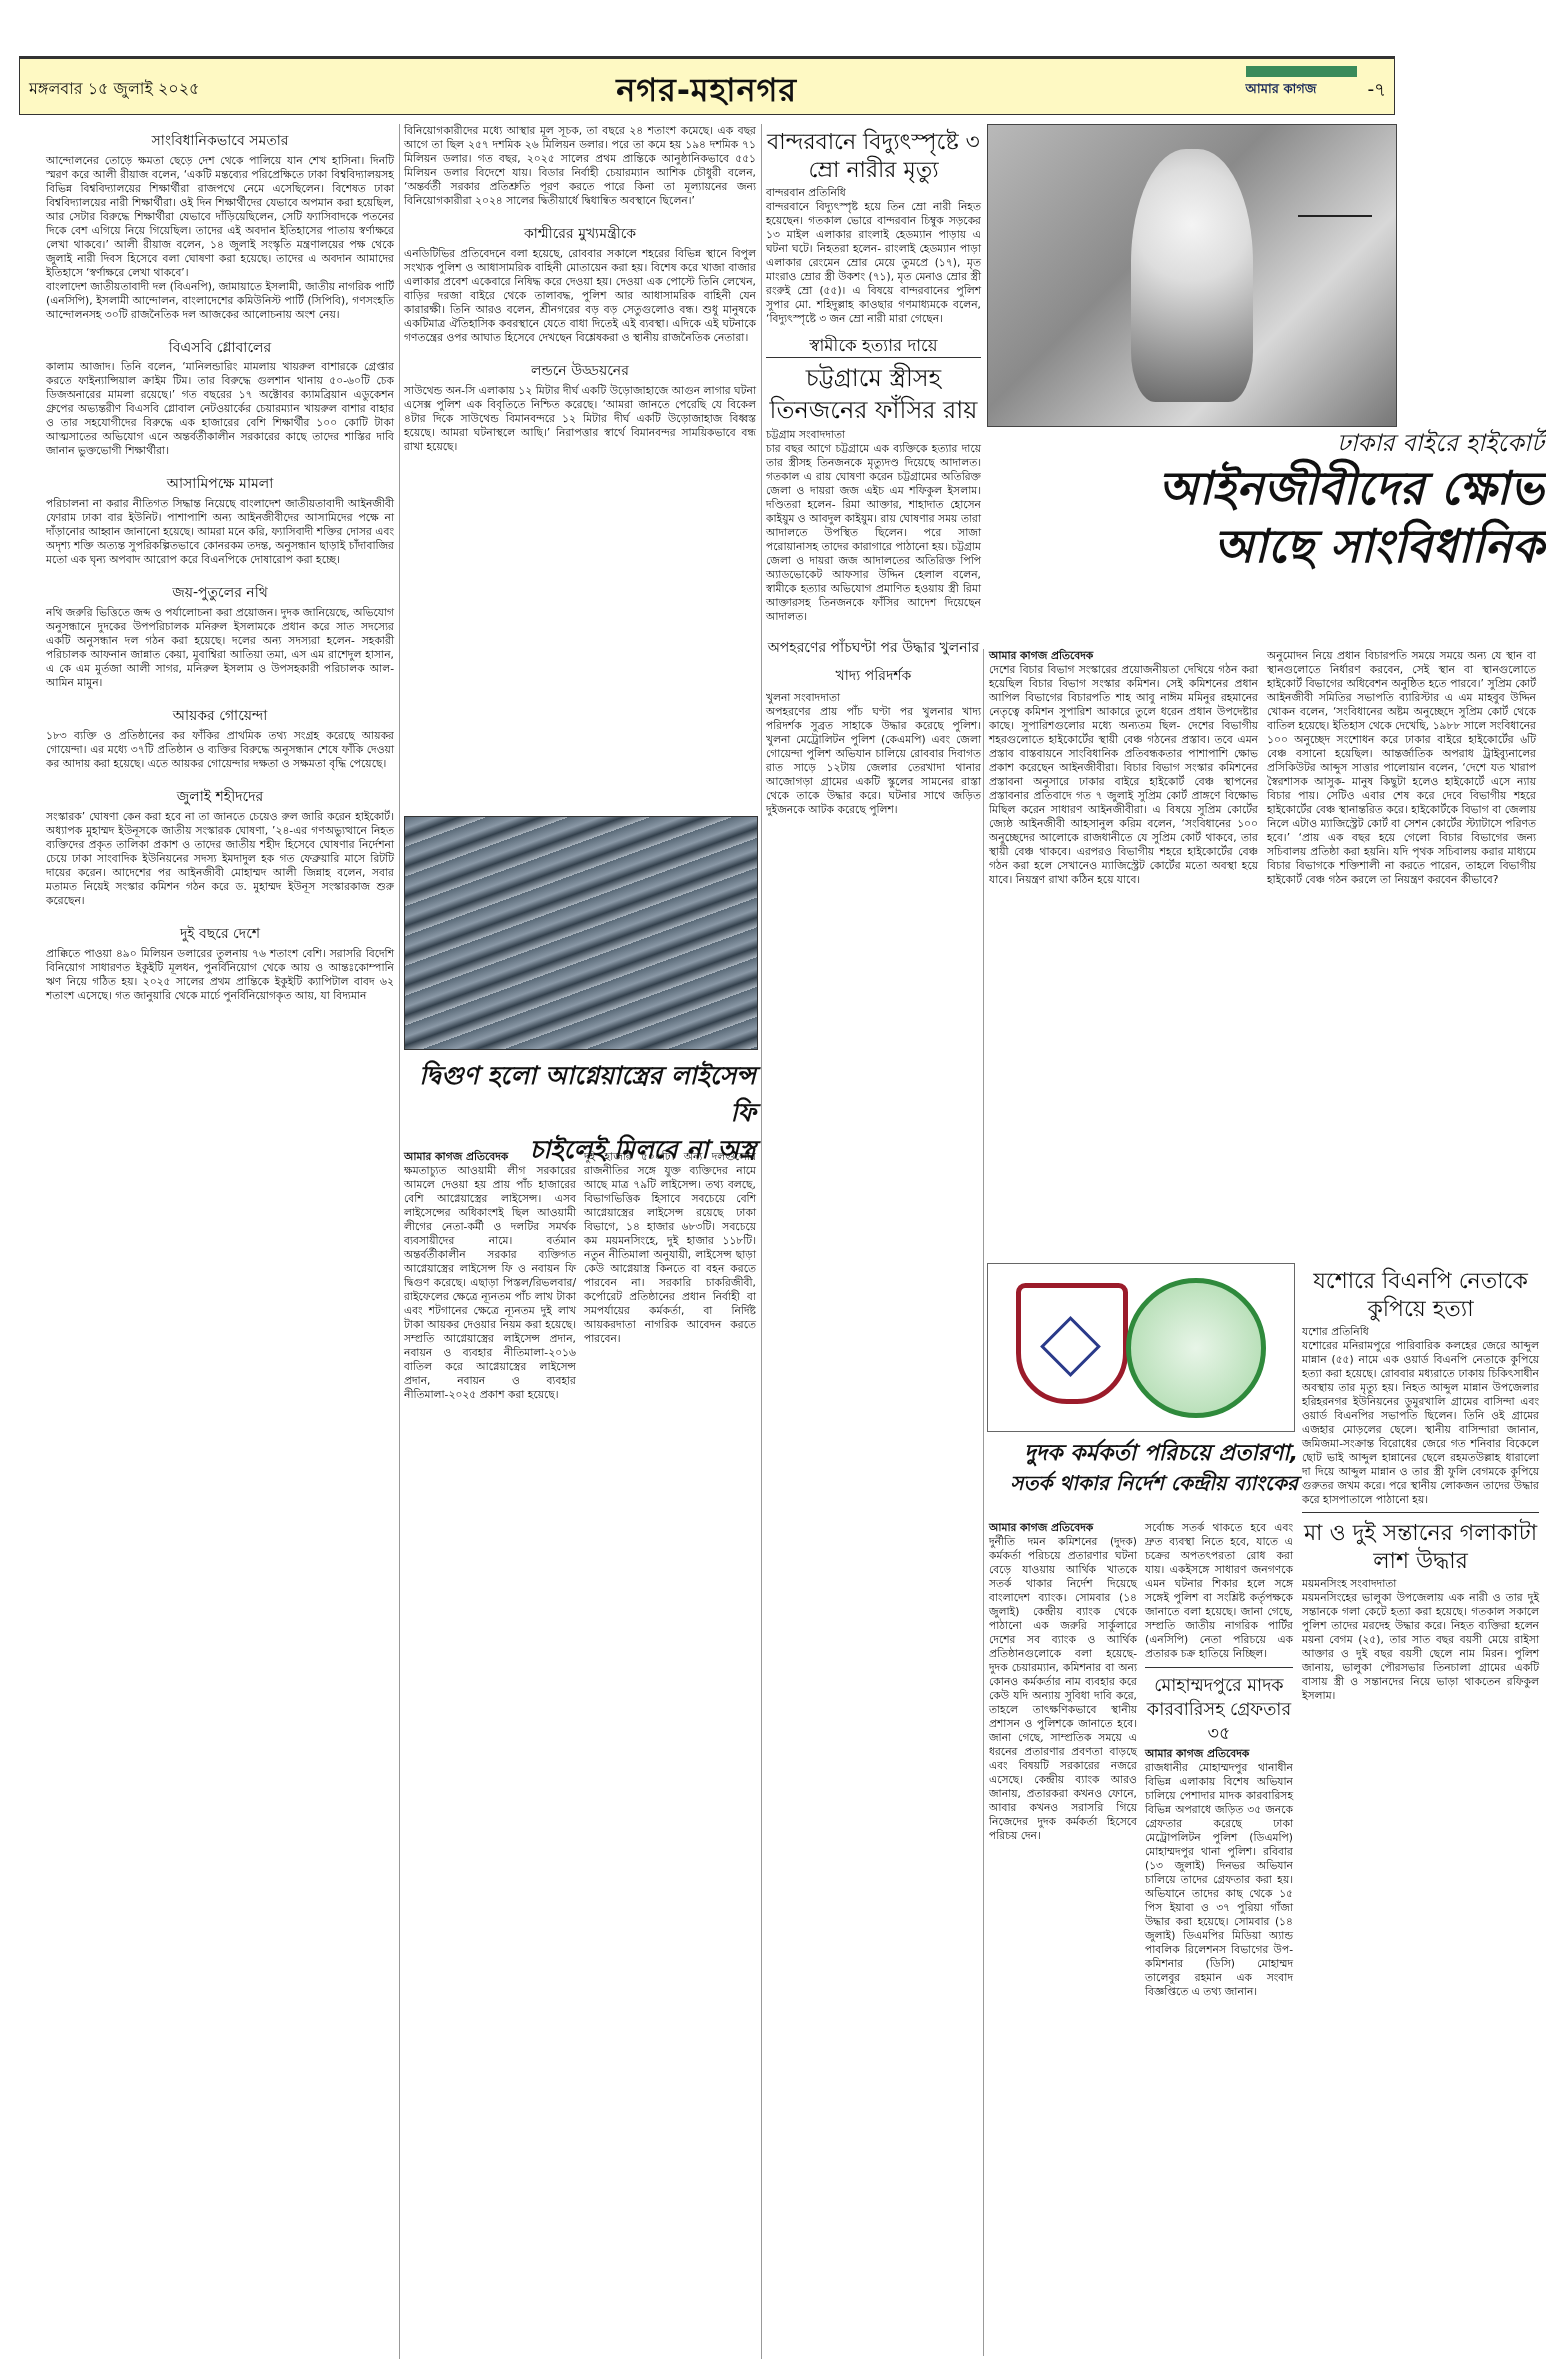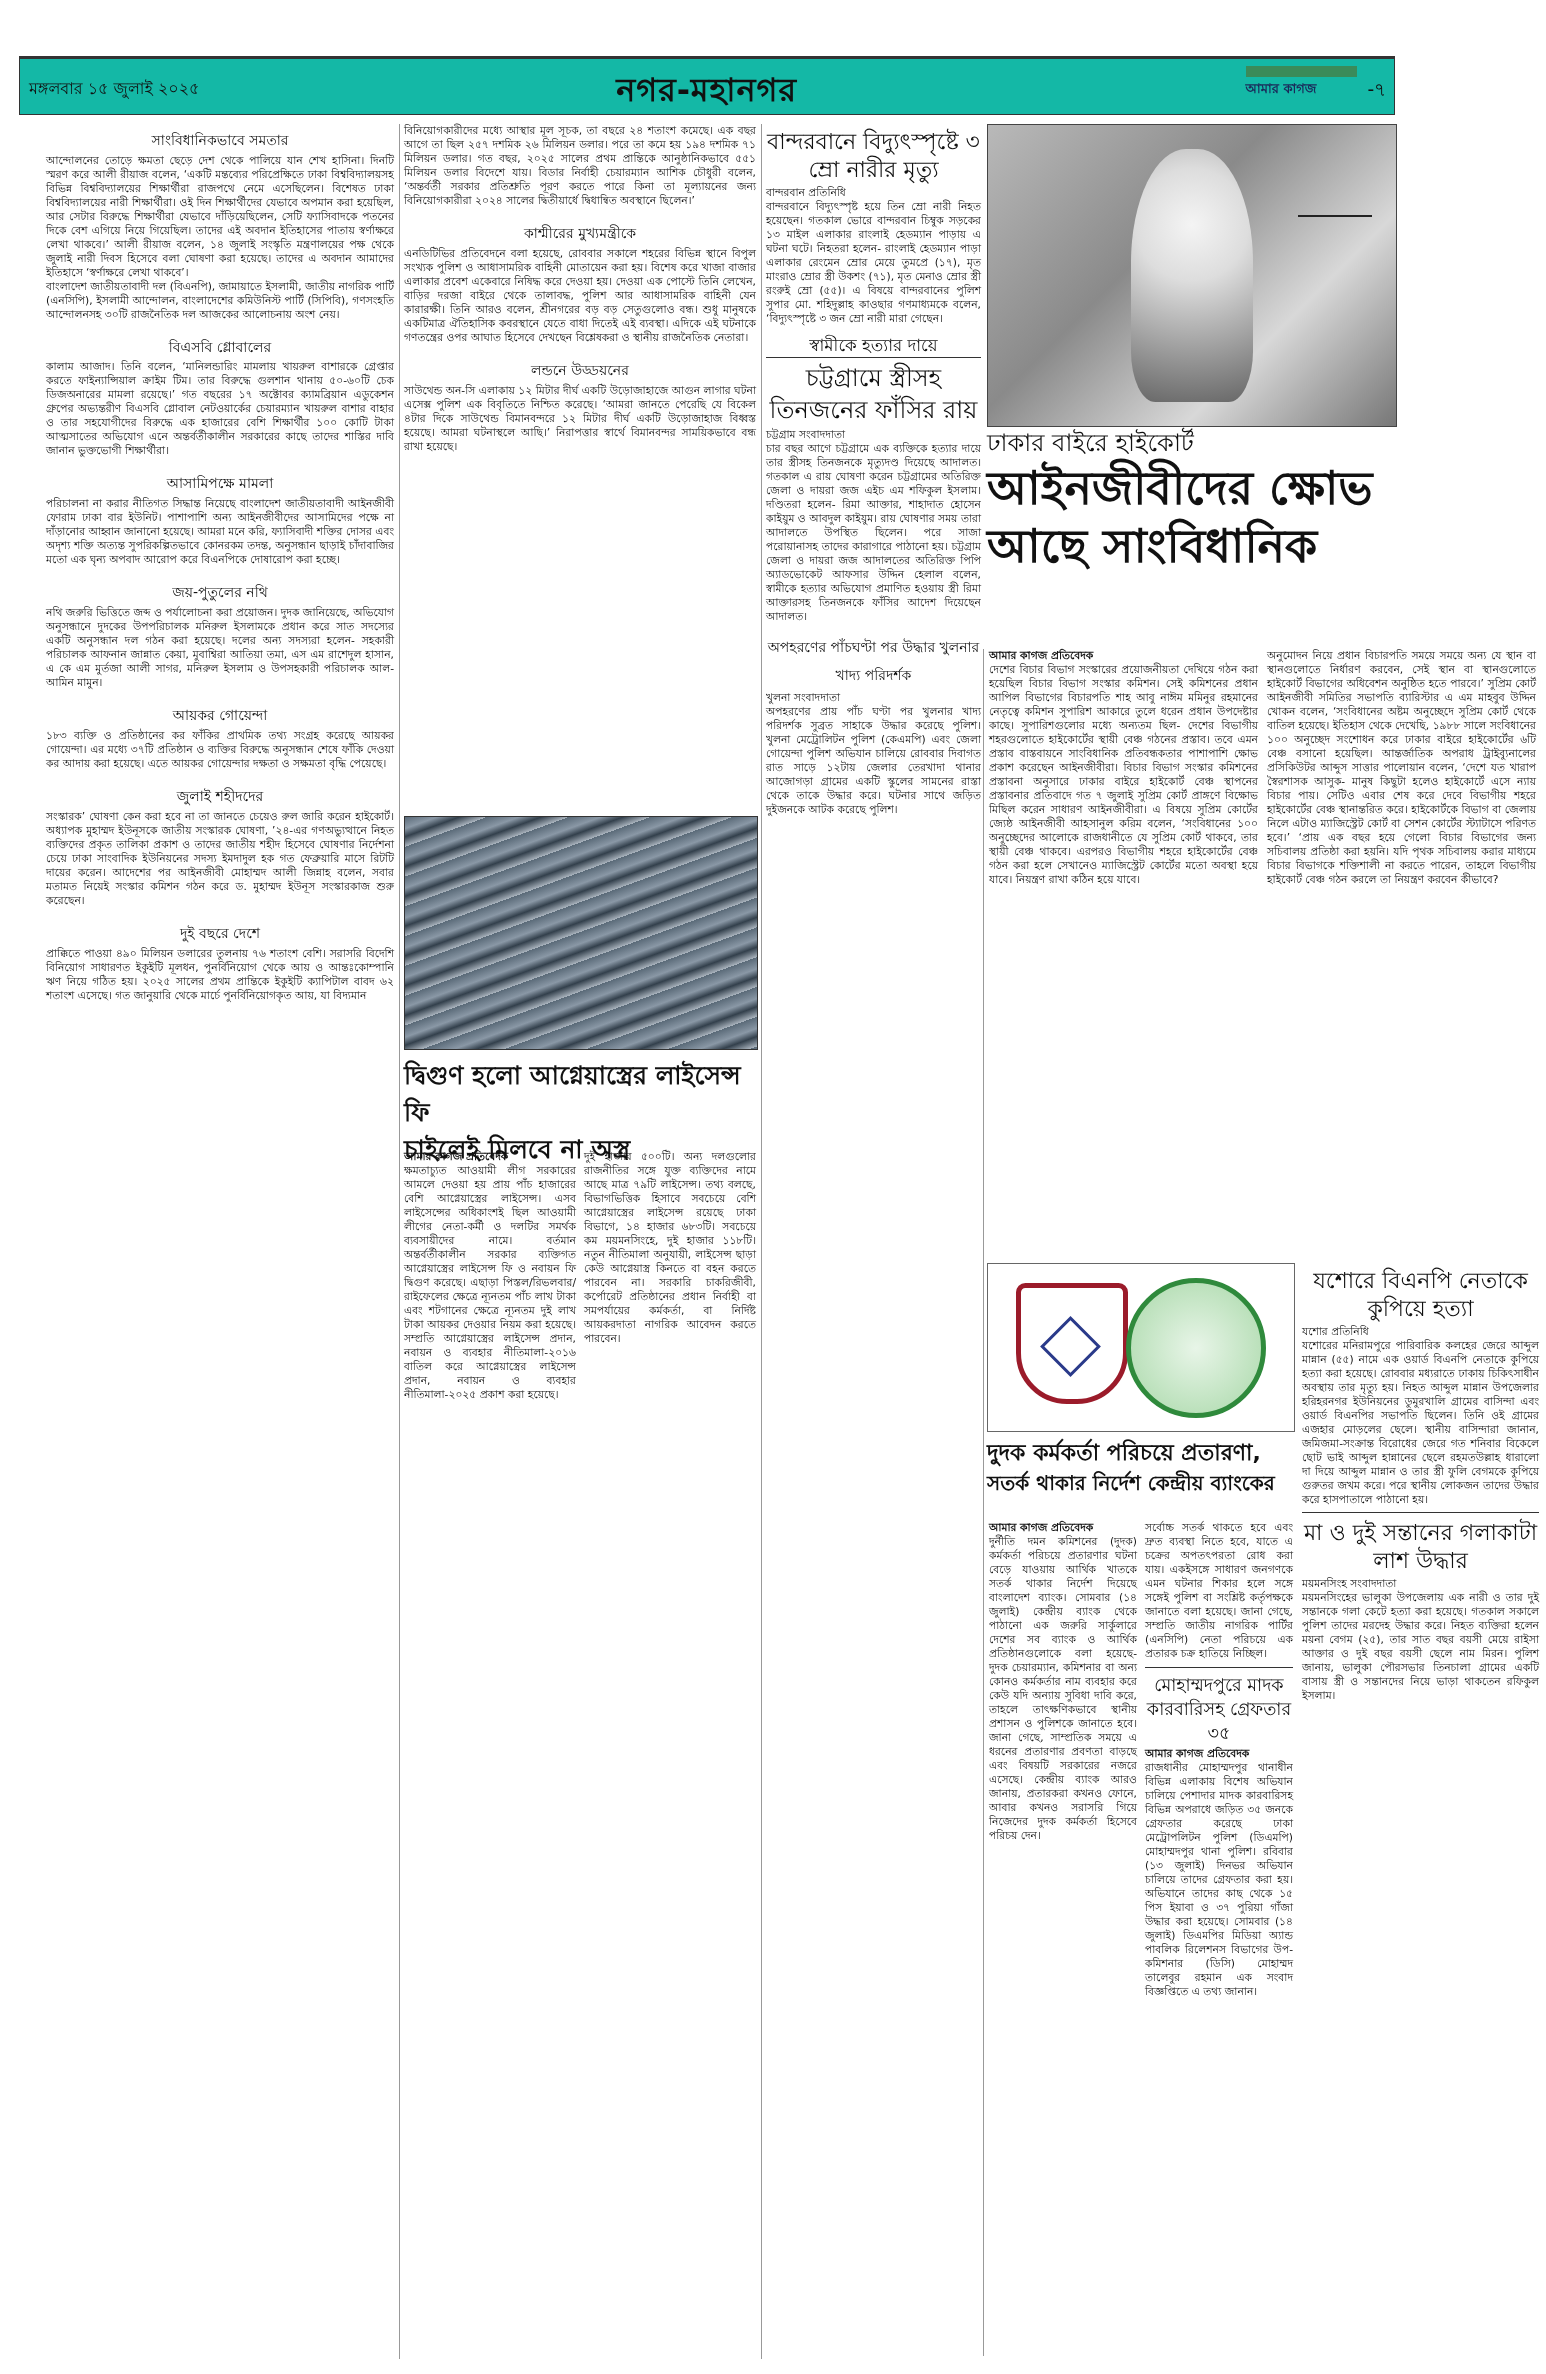--- a/index.html
+++ b/index.html
@@ -1,33 +1,33 @@
 <!DOCTYPE html>
 <html style="font-size:15px"><head>
 <meta charset="utf-8">
 <style>
   html,body{margin:0;padding:0;background:#fff;}
   body{width:1546px;height:2375px;position:relative;font-family:"DejaVu Sans",sans-serif;color:#111;overflow:hidden;}
-  .header{position:absolute;left:18.6px;top:56px;width:1376px;height:59px;background:#14b8a6;border:1.9px solid #333;border-top:3.7px solid #333;box-sizing:border-box;}
+  .header{position:absolute;left:18.6px;top:56px;width:1376px;height:59px;background:#fef9c3;border:1.9px solid #333;border-top:3.7px solid #333;box-sizing:border-box;}
   .header .date{position:absolute;left:9.3px;top:16.7px;font-size:16px;}
   .header .section{position:absolute;left:0;right:0;top:5.6px;text-align:center;font-size:32px;font-weight:bold;letter-spacing:0.9px;}
   .header .logo{position:absolute;right:37px;top:7.4px;width:111px;height:43px;}
   .logo .band{height:11px;background:#3a8b5a;}
   .logo .name{font-size:13px;font-weight:bold;color:#1a2a5a;margin-top:1.9px;}
   .header .pageno{position:absolute;right:7.4px;top:16.7px;font-size:18.6px;}
   .col{position:absolute;font-size:10.7px;line-height:14px;text-align:justify;}
   .col p{margin:0;}
   .hd{text-align:center;font-size:14px;line-height:24px;margin:3.7px 0 1.9px;}
   .byline{font-weight:bold;}
   .rule{border-top:1.9px solid #333;margin:5.6px 0;}
   .photo{position:absolute;background:linear-gradient(135deg,#b9b9b9,#8a8a8a 40%,#d8d8d8 70%,#777);border:0.9px solid #444;}
   .photo .figure{position:absolute;left:35%;top:8%;width:30%;height:84%;border-radius:45% 45% 20% 20%;background:radial-gradient(circle at 50% 30%,#f4f4f4 0,#ddd 30%,#aaa 60%,#666 100%);}
   .photo .scale{position:absolute;right:6%;top:30%;width:18%;height:40%;border-top:2.8px solid #222;}
   .gunphoto{position:absolute;background:repeating-linear-gradient(160deg,#5a6a78 0,#8a98a6 11px,#33404c 18.6px,#aab4be 28px);border:0.9px solid #333;}
-  .mainhead{position:absolute;text-align:left;}
+  .mainhead{position:absolute;text-align:right;font-style:italic;}
   .mainhead .kicker{font-size:24px;line-height:32px;}
   .mainhead .title{font-size:46px;line-height:58px;font-weight:bold;}
   .logos{position:absolute;border:0.9px solid #666;background:#fff;}
   .dudak{position:absolute;left:28px;top:18.6px;width:102px;height:111px;border:5.6px solid #9b1b2a;border-radius:9.3px 9.3px 51px 51px;background:#fff;}
   .dudak span{position:absolute;left:28px;top:37px;width:37px;height:37px;border:3.7px solid #2a3a8a;transform:rotate(45deg);}
   .bblogo{position:absolute;right:28px;top:14px;width:130px;height:130px;border-radius:50%;border:5.6px solid #2f8a3c;background:radial-gradient(circle,#e8f5e8,#a8d8a8);}
   .vrule{position:absolute;width:0.9px;background:#999;}
 </style>
 </head>
 <body>

